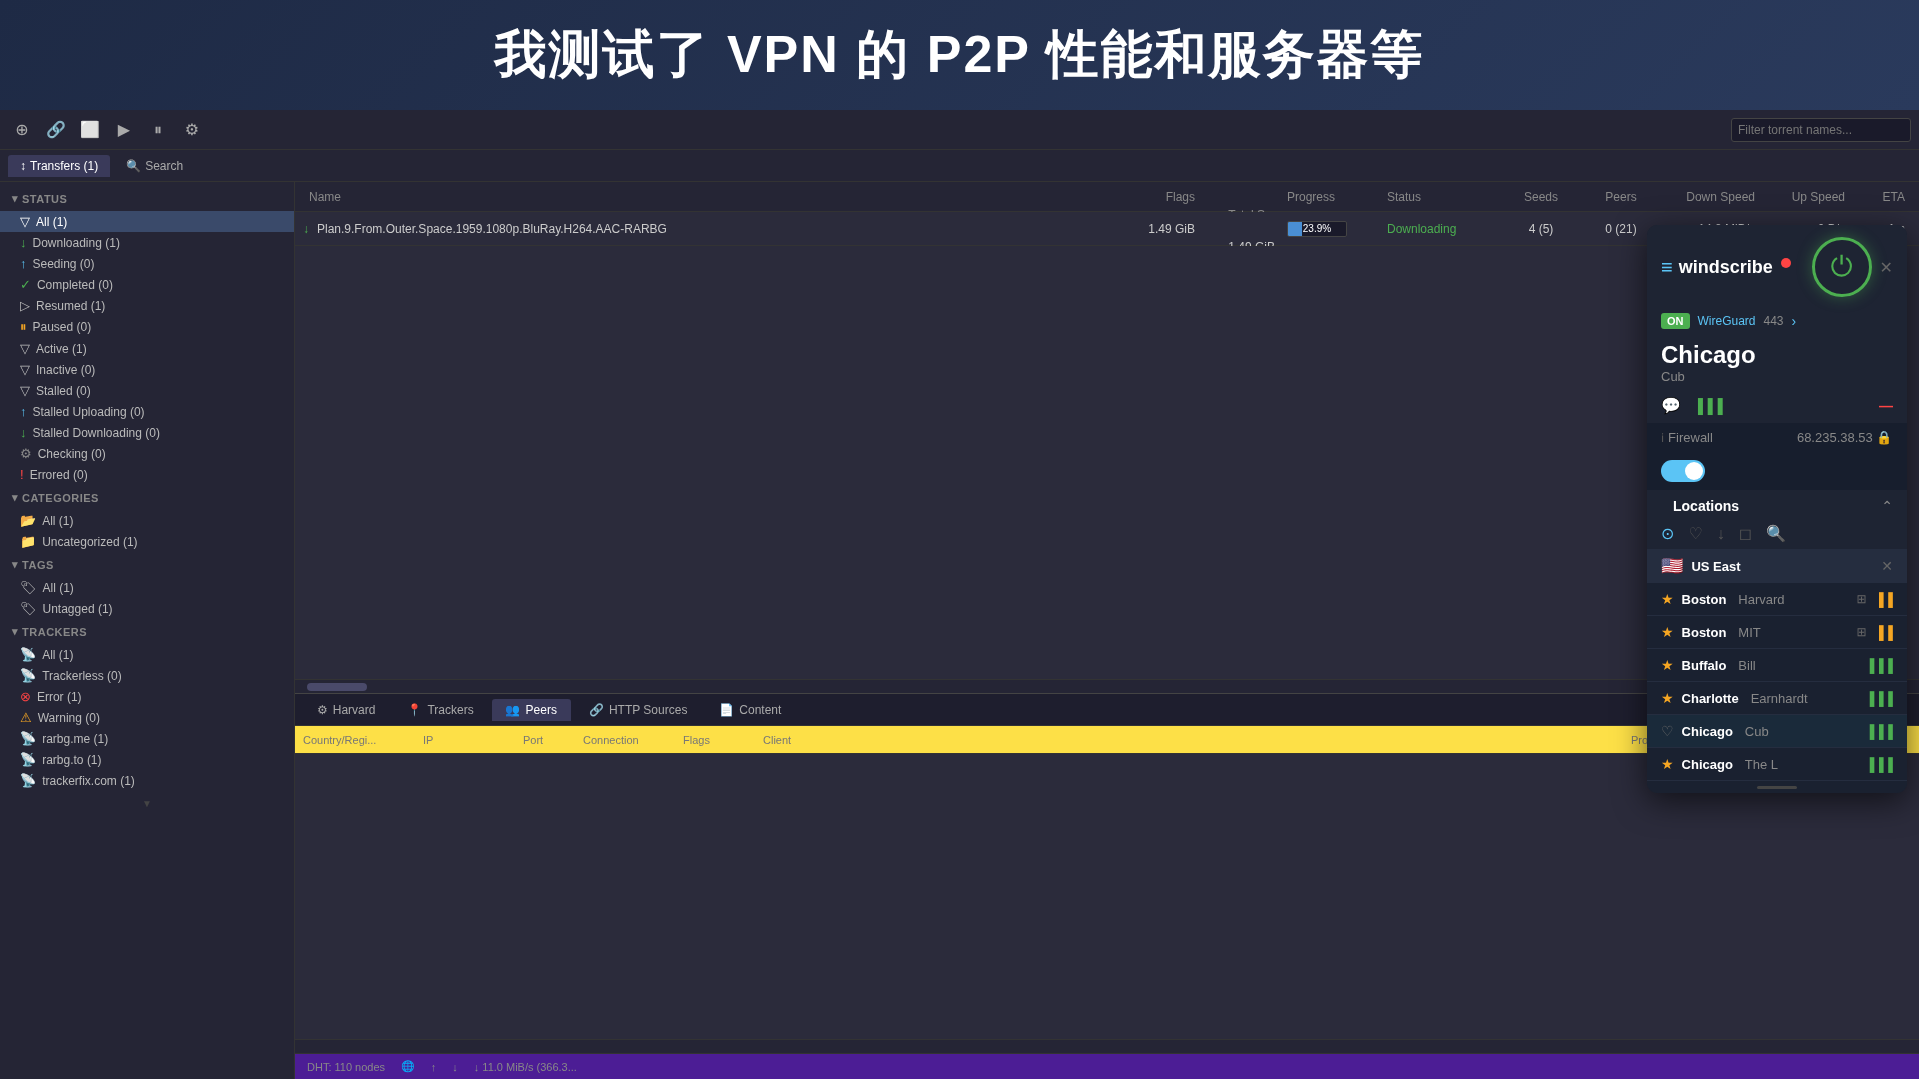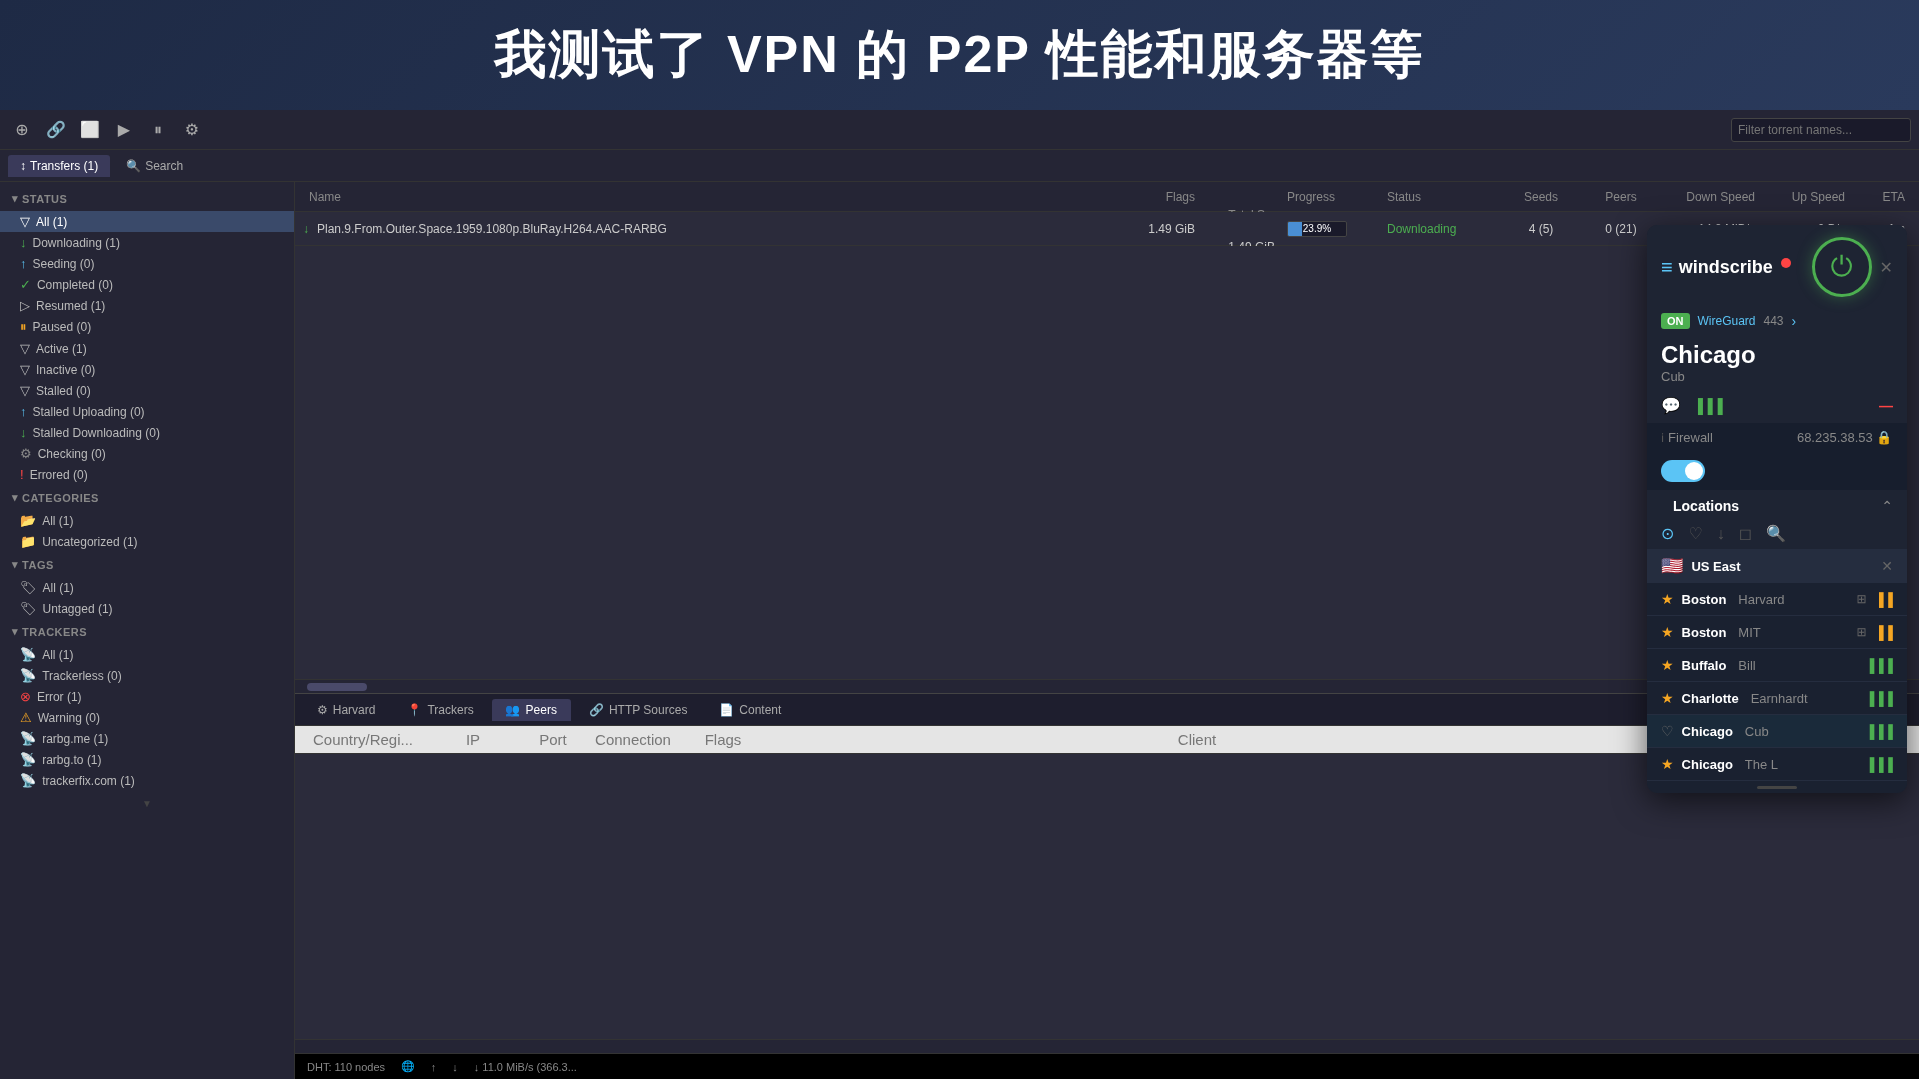--- a/index.html
+++ b/index.html
@@ -251,34 +251,33 @@
       gap: 5px;
     }
     .bottom-tab.active {
       background: #3a3a5a;
       color: white;
     }
 
     
     .peers-col-headers {
       height: 28px;
-      background: #e5e5e5;
+      background: #fde047;
       display: flex;
       align-items: center;
       padding: 0 8px;
-      font-size: 15px;
+      font-size: 11px;
       color: #777;
       border-bottom: 1px solid #333;
-      text-align: center;
     }
 
     
     .status-bar {
       height: 26px;
-      background: #000000;
+      background: #4c1d95;
       display: flex;
       align-items: center;
       padding: 0 12px;
       font-size: 11px;
       color: #888;
       gap: 16px;
       border-top: 1px solid #333;
     }
 
     

